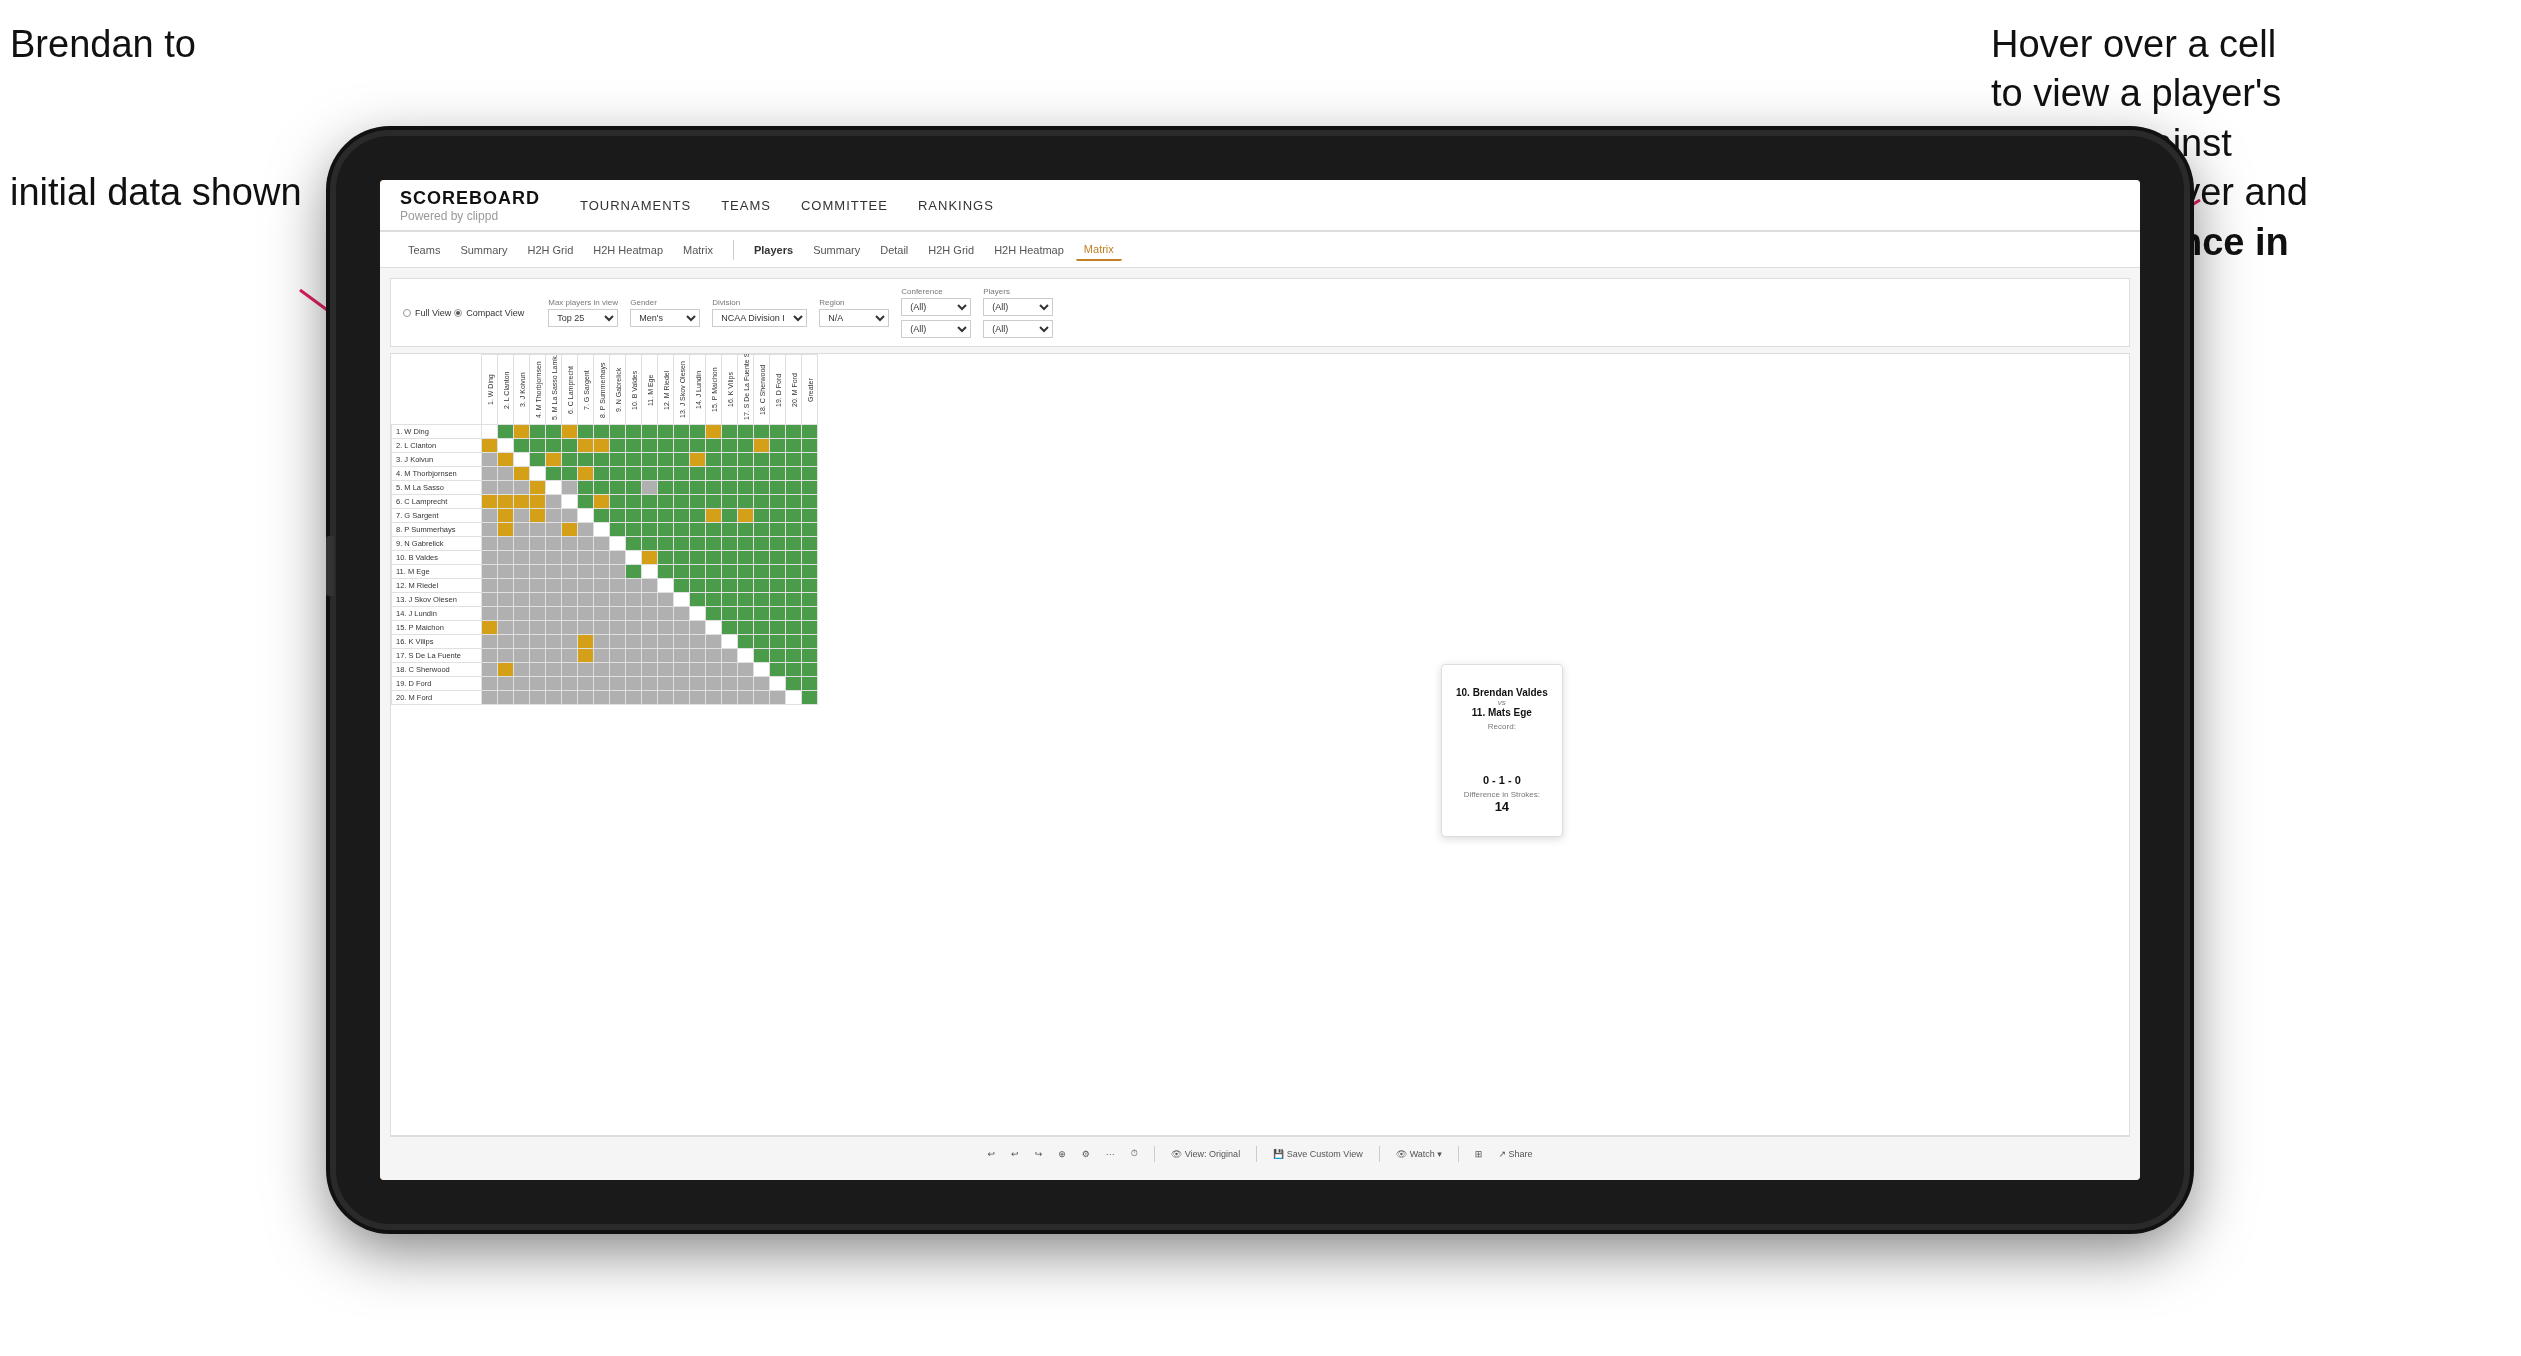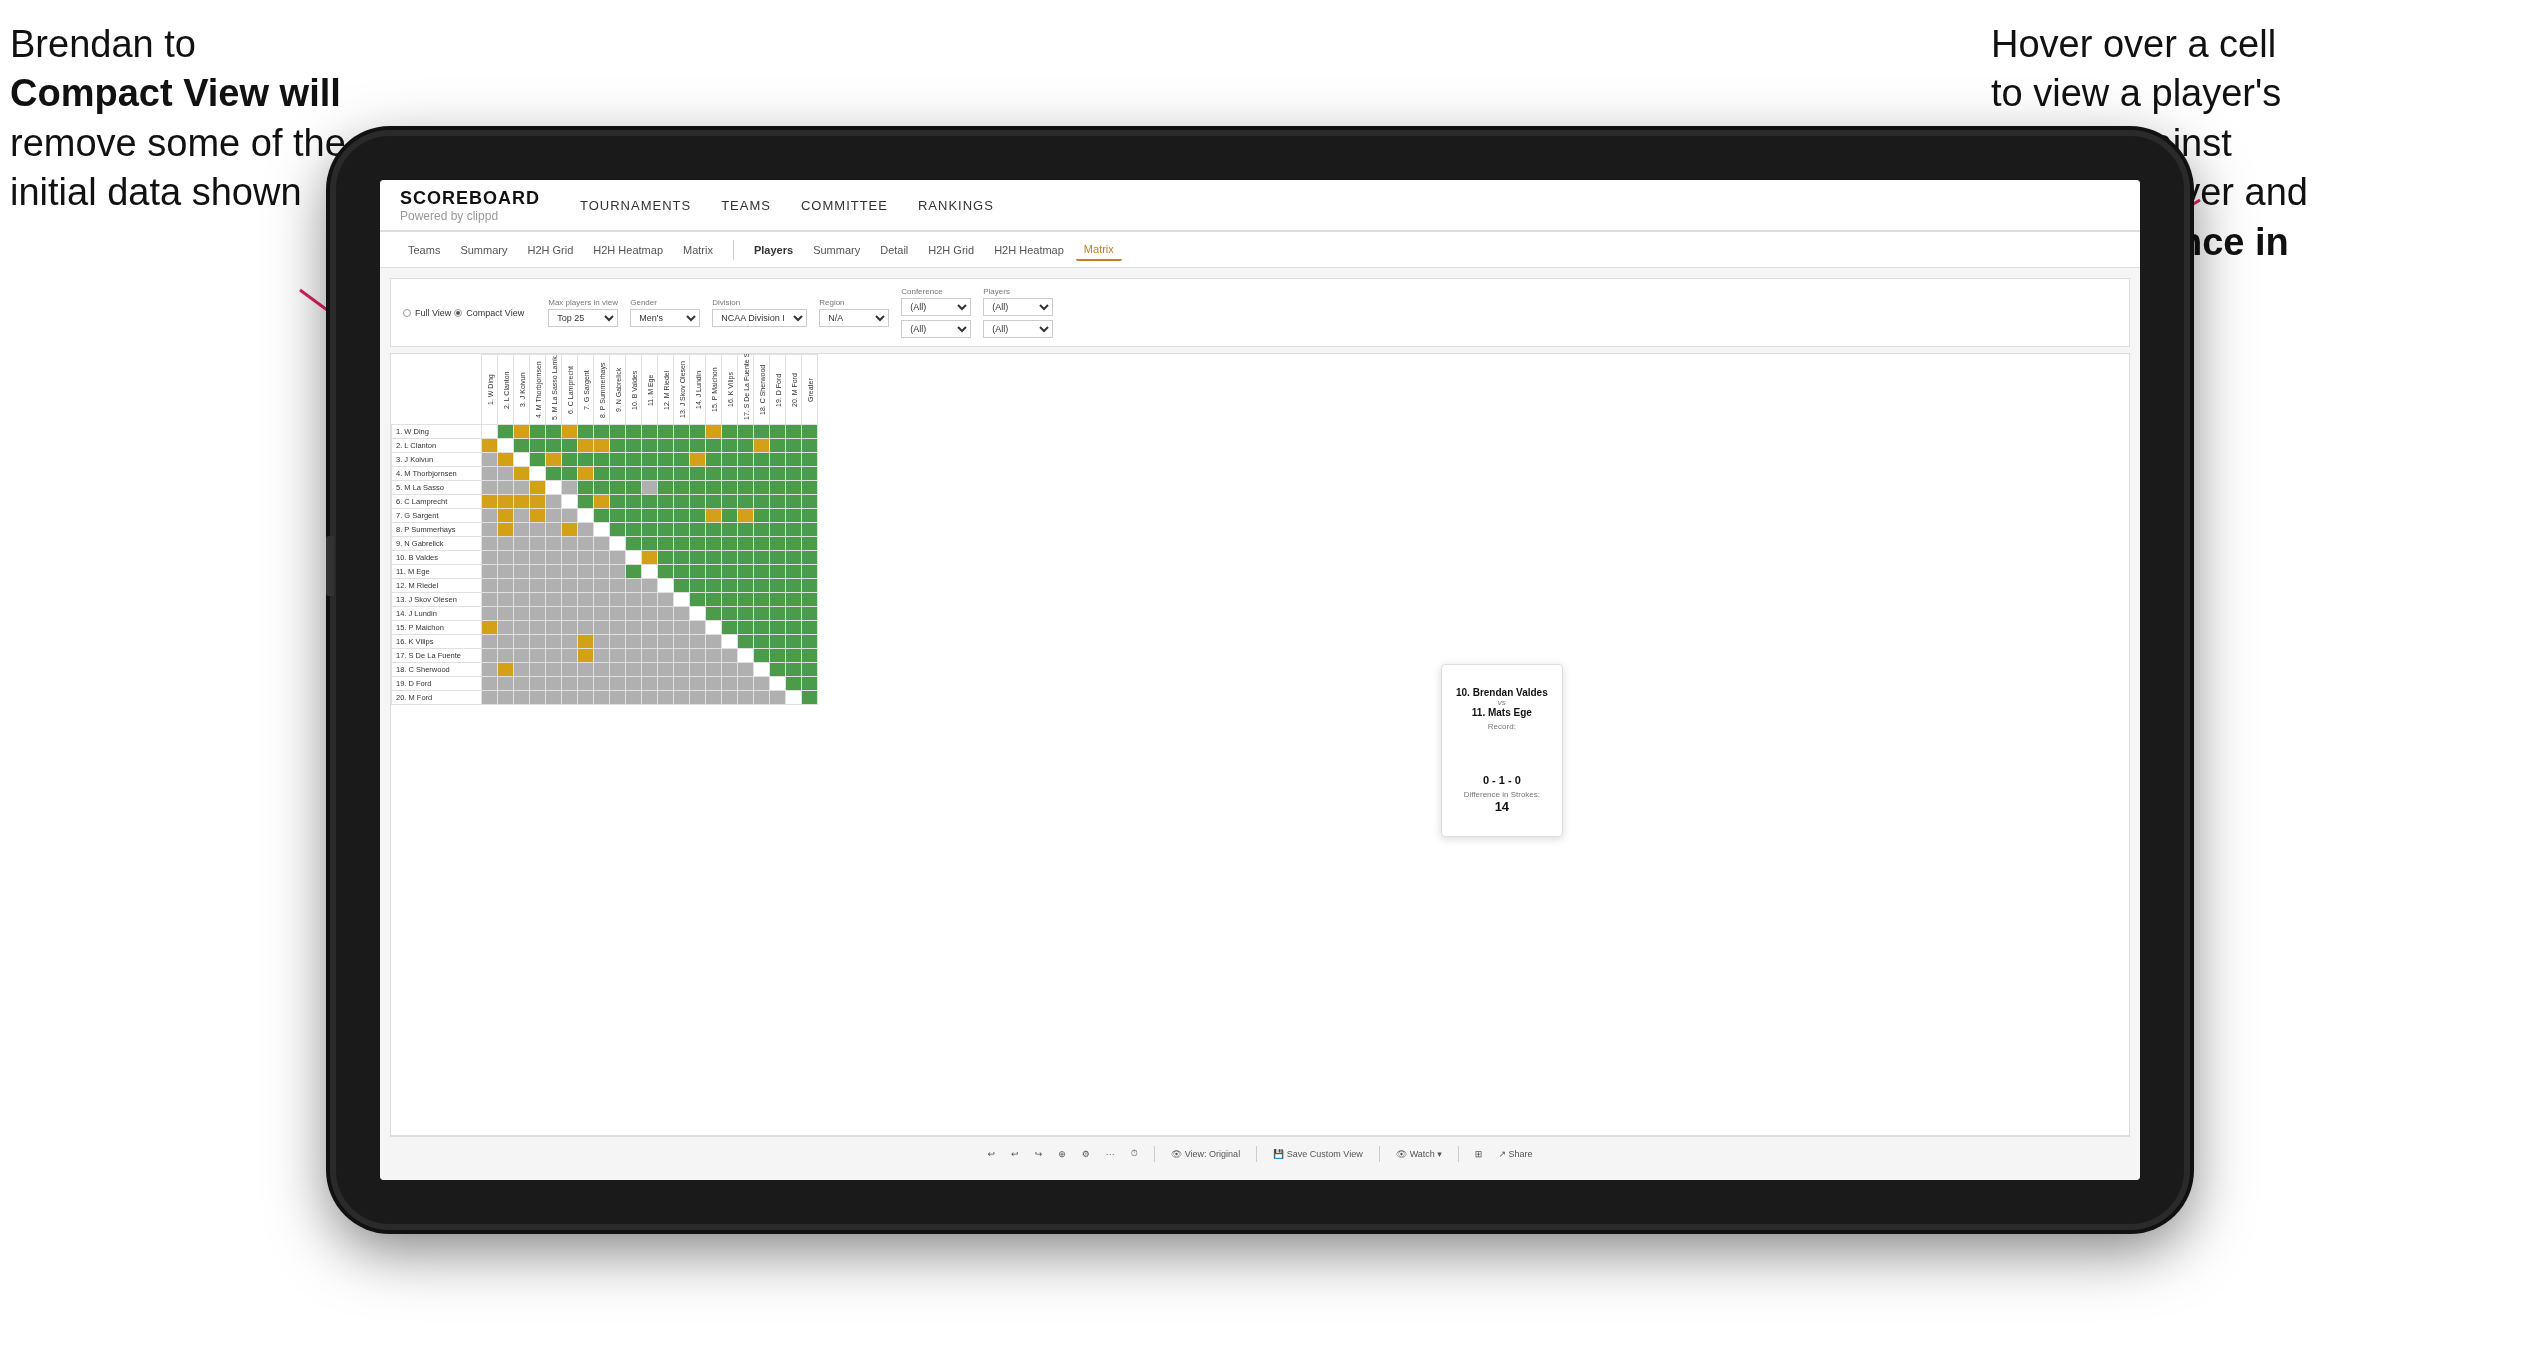--- a/index.html
+++ b/index.html
@@ -361,22 +361,22 @@
       width: 1px;
       height: 16px;
       background: #ccc;
     }
   </style>
 </head>
 <body>
 
 <div class="annotation-left">
   <span>Brendan to</span><br>
-  <strong><span>Compact View</span><span> will</span></strong><br>
-  <span>remove some of the</span><br>
+  <br>
+  <br>
   <span>initial data shown</span>
 </div>
 
 <div class="annotation-right">
   <span>Hover over a cell</span><br>
   <span>to view a player's</span><br>
   <span>record against</span><br>
   <span>another player and</span><br>
   <strong>
     <span>the Difference in</span><br>

